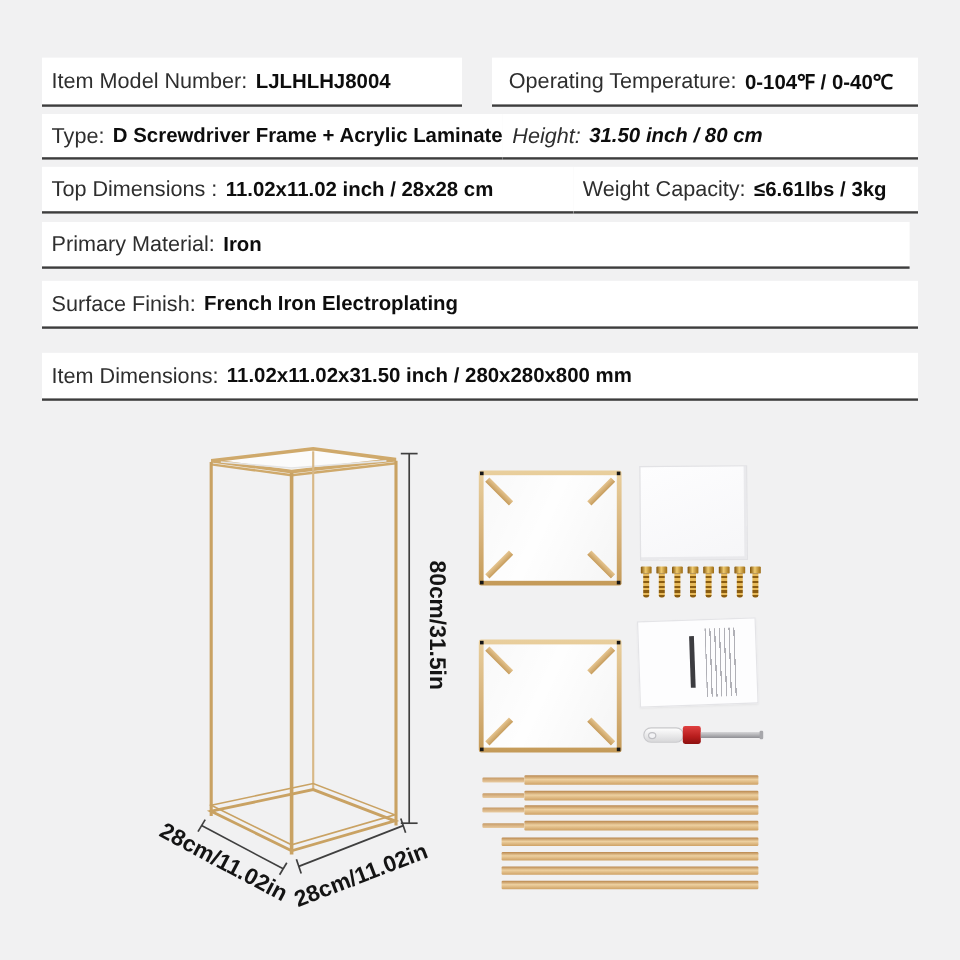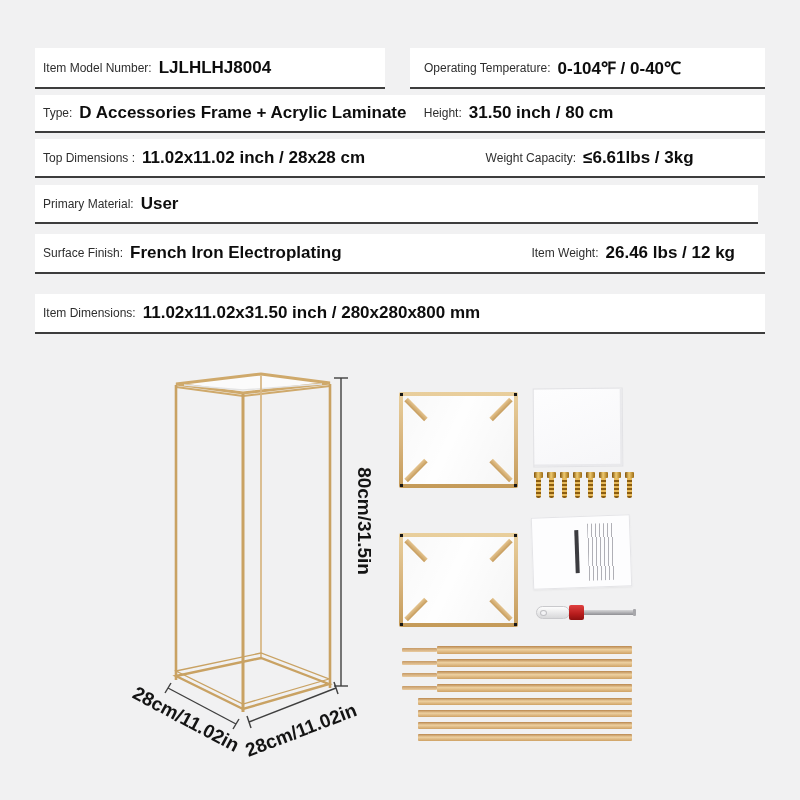--- a/index.html
+++ b/index.html
@@ -16,25 +16,25 @@
   .r2{height:38px;margin-bottom:6px;border-radius:19px;}
   .r3{height:39px;margin-bottom:7px;}
   .r4{height:39px;margin-bottom:10px;}
   .r5{height:40px;margin-bottom:20px;}
   .r6{height:40px;}
   .cell{
     background:#ffffff;border-bottom:2px solid #3d3d3d;
     display:flex;align-items:center;padding-left:8px;box-sizing:border-box;
     white-space:nowrap;
   }
-  .lbl{font-size:12px;color:#2e2e2e;}
+  .lbl{font-size:18px;color:#2e2e2e;}
   .val{font-size:17px;font-weight:bold;color:#0d0d0d;margin-left:7px;}
   .grp{display:flex;align-items:center;}
   .r1 .lcell{width:350px;} .r1 .rcell{width:355px;padding-left:14px;}
-  .r2 .lcell{width:398px;} .r2 .rcell{width:365px;}
+  .r2 .lcell{width:398px;} .r2 .rcell{width:365px;font-style:italic;}
   .r3 .lcell{width:470px;} .r3 .rcell{width:305px;}
   .r4 .cell{width:723px;justify-content:space-between;padding-right:26px;}
   .r5 .cell{width:730px;justify-content:space-between;padding-right:30px;}
   .r6 .cell{width:730px;}
 
   
   .stand-svg{position:absolute;left:100px;top:360px;}
   .dim-text{font-family:"Liberation Sans",sans-serif;font-size:19px;font-weight:bold;fill:#141414;}
 
   
@@ -133,21 +133,21 @@
     </div>
     <div class="cell rcell">
       <span class="lbl">Operating Temperature:</span>
       <span class="val">0-104℉ / 0-40℃</span>
     </div>
   </div>
 
   <div class="row r2">
     <div class="cell lcell">
       <span class="lbl">Type:</span>
-      <span class="val">D Accessories Frame + Acrylic Laminate</span>
+      <span class="val">D Screwdriver Frame + Acrylic Laminate</span>
     </div>
     <div class="cell rcell">
       <span class="lbl">Height:</span>
       <span class="val">31.50 inch / 80 cm</span>
     </div>
   </div>
 
   <div class="row r3">
     <div class="cell lcell">
       <span class="lbl">Top Dimensions :</span>
@@ -156,34 +156,30 @@
     <div class="cell rcell">
       <span class="lbl">Weight Capacity:</span>
       <span class="val">≤6.61lbs / 3kg</span>
     </div>
   </div>
 
   <div class="row r4">
     <div class="cell">
       <span class="grp">
         <span class="lbl">Primary Material:</span>
-        <span class="val">User</span>
+        <span class="val">Iron</span>
       </span>
     </div>
   </div>
 
   <div class="row r5">
     <div class="cell">
       <span class="grp">
         <span class="lbl">Surface Finish:</span>
         <span class="val">French Iron Electroplating</span>
-      </span>
-      <span class="grp">
-        <span class="lbl">Item Weight:</span>
-        <span class="val">26.46 lbs / 12 kg</span>
       </span>
     </div>
   </div>
 
   <div class="row r6">
     <div class="cell">
       <span class="lbl">Item Dimensions:</span>
       <span class="val">11.02x11.02x31.50 inch / 280x280x800 mm</span>
     </div>
   </div>

